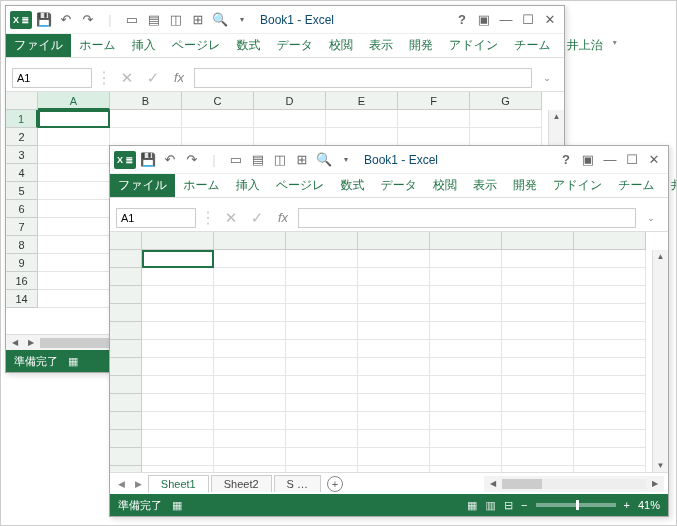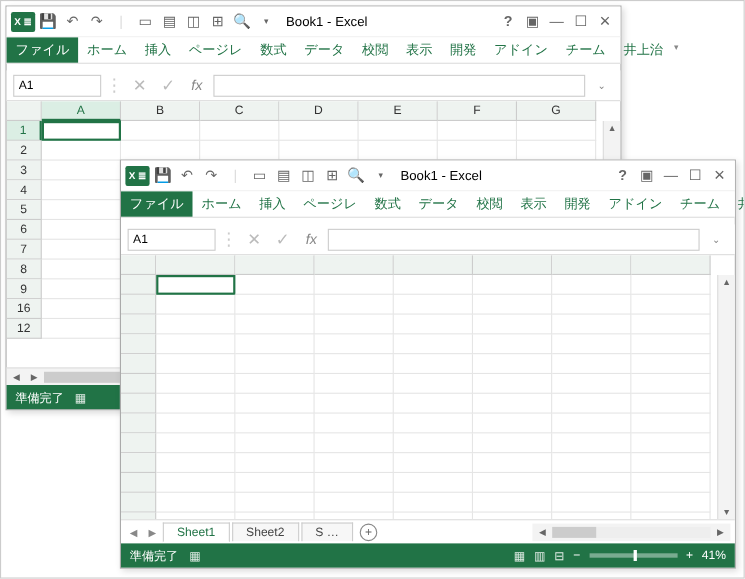--- a/index.html
+++ b/index.html
@@ -2,21 +2,21 @@
 <html><head>
 <meta charset="utf-8">
 <style>
   * { box-sizing: border-box; margin: 0; padding: 0; font-family: "Segoe UI","Meiryo",sans-serif; }
   body { width: 677px; height: 526px; background: #fff; position: relative; overflow: hidden; border:1px solid #ccc; }
   .win { position: absolute; background: #fff; border: 1px solid #aaa; box-shadow: 2px 2px 6px rgba(0,0,0,.15); display: flex; flex-direction: column; }
   .qat { height: 28px; display: flex; align-items: center; padding: 0 4px; gap: 2px; background: #fff; border-bottom: 1px solid #eee; }
   .app-icon { width: 22px; height: 18px; background: #217346; color: #fff; font-size: 9px; font-weight: bold; display: flex; align-items: center; justify-content: center; border-radius: 2px; }
   .qat .ico { width: 20px; height: 20px; display: flex; align-items: center; justify-content: center; color: #666; font-size: 13px; cursor: pointer; }
   .qat .ico.green { color: #217346; }
-  .qat .title { margin-left: 6px; font-size: 12px; color: #000000; flex: 0 0 auto; }
+  .qat .title { margin-left: 6px; font-size: 12px; color: #0c4a6e; flex: 0 0 auto; }
   .qat .spacer { flex: 1; }
   .ribbon { height: 24px; display: flex; align-items: stretch; background: #fff; border-bottom: 1px solid #ddd; }
   .tab { padding: 3px 8px; font-size: 12px; color: #217346; cursor: pointer; white-space: nowrap; }
   .tab.file { background: #217346; color: #fff; }
   .avatar { width: 18px; height: 18px; margin: 2px 4px; background: linear-gradient(135deg,#4a7,#c84); border-radius:2px; }
   .dd { font-size: 8px; color:#888; padding:4px 2px; }
   .fbar { height: 28px; display: flex; align-items: center; padding: 0 6px; gap: 4px; border-bottom: 1px solid #ddd; background:#fff; margin-top:6px;}
   .namebox { width: 80px; height: 20px; border: 1px solid #ccc; font-size: 11px; padding: 1px 4px; background:#fff; }
   .fbar .fico { width: 22px; height:22px; display:flex; align-items:center; justify-content:center; color:#bbb; font-size:15px; }
   .fbar .fx { font-style: italic; color:#888; font-size:13px; }
@@ -204,21 +204,21 @@
           <div class="rh">16</div>
           <div class="cell" style="width:72px"></div>
           <div class="cell" style="width:72px"></div>
           <div class="cell" style="width:72px"></div>
           <div class="cell" style="width:72px"></div>
           <div class="cell" style="width:72px"></div>
           <div class="cell" style="width:72px"></div>
           <div class="cell" style="width:72px"></div>
         </div>
         <div class="row">
-          <div class="rh">12</div>
+          <div class="rh">14</div>
           <div class="cell" style="width:72px"></div>
           <div class="cell" style="width:72px"></div>
           <div class="cell" style="width:72px"></div>
           <div class="cell" style="width:72px"></div>
           <div class="cell" style="width:72px"></div>
           <div class="cell" style="width:72px"></div>
           <div class="cell" style="width:72px"></div>
         </div>
       </div>
     <div class="vsb">

